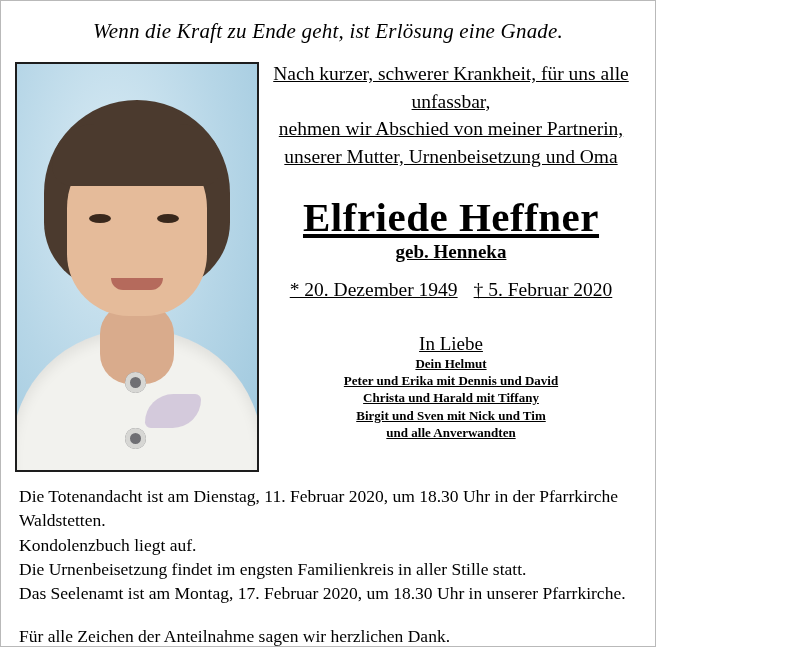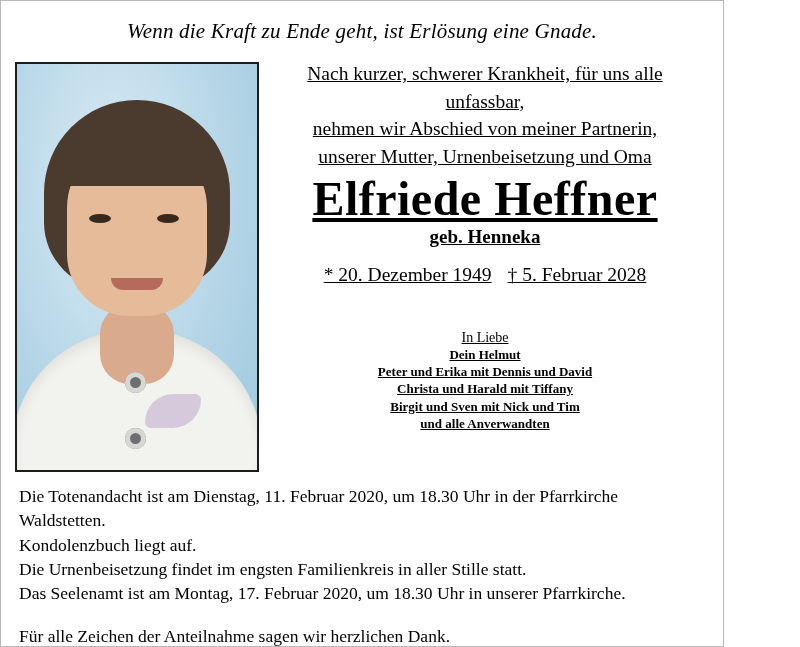--- a/index.html
+++ b/index.html
@@ -9,21 +9,21 @@
   }
   body {
     width: 800px;
     height: 647px;
     font-family: "Liberation Serif", serif;
     color: #000000;
     overflow: hidden;
   }
   .obituary {
     position: relative;
-    width: 724px;
+    width: 656px;
     height: 647px;
     box-sizing: border-box;
     border: 1px solid #b9b9b9;
     background: #ffffff;
   }
   .motto {
     text-align: center;
     font-style: italic;
     font-size: 21px;
     padding-top: 18px;
@@ -153,36 +153,37 @@
     flex: 1 1 auto;
     padding: 6px 26px 0 0;
     text-align: center;
     text-decoration: underline;
   }
   .intro {
     font-size: 19.5px;
     line-height: 1.42;
   }
   .name {
-    font-size: 48px;
+    font-size: 41px;
     font-weight: bold;
+    margin-top: 22px;
     letter-spacing: 0.5px;
   }
   .maiden {
     font-size: 19px;
     font-weight: bold;
   }
   .dates {
     font-size: 19.5px;
     margin-top: 16px;
   }
   .dates .sep { display: inline-block; width: 16px; }
   .inliebe {
-    font-size: 14px;
-    margin-top: 44px;
+    font-size: 19px;
+    margin-top: 32px;
   }
   .family {
     font-size: 13px;
     font-weight: bold;
     line-height: 1.33;
     margin-top: 0;
   }
   .lower {
     text-align: left;
     padding: 12px 18px 0 18px;
@@ -226,21 +227,21 @@
       <div class="intro">
         <div>Nach kurzer, schwerer Krankheit, für uns alle unfassbar,</div>
         <div>nehmen wir Abschied von meiner Partnerin,</div>
         <div>unserer Mutter, Urnenbeisetzung und Oma</div>
       </div>
 
       <div class="name">Elfriede Heffner</div>
       <div class="maiden">geb. Henneka</div>
 
       <div class="dates">
-        <span>* 20. Dezember 1949</span><span class="sep"></span><span>† 5. Februar 2028</span>
+        <span>* 20. Dezember 1949</span><span class="sep"></span><span>† 5. Februar 2020</span>
       </div>
 
       <div class="inliebe">In Liebe</div>
 
       <div class="family">
         <div>Dein Helmut</div>
         <div>Peter und Erika mit Dennis und David</div>
         <div>Christa und Harald mit Tiffany</div>
         <div>Birgit und Sven mit Nick und Tim</div>
         <div>und alle Anverwandten</div>

